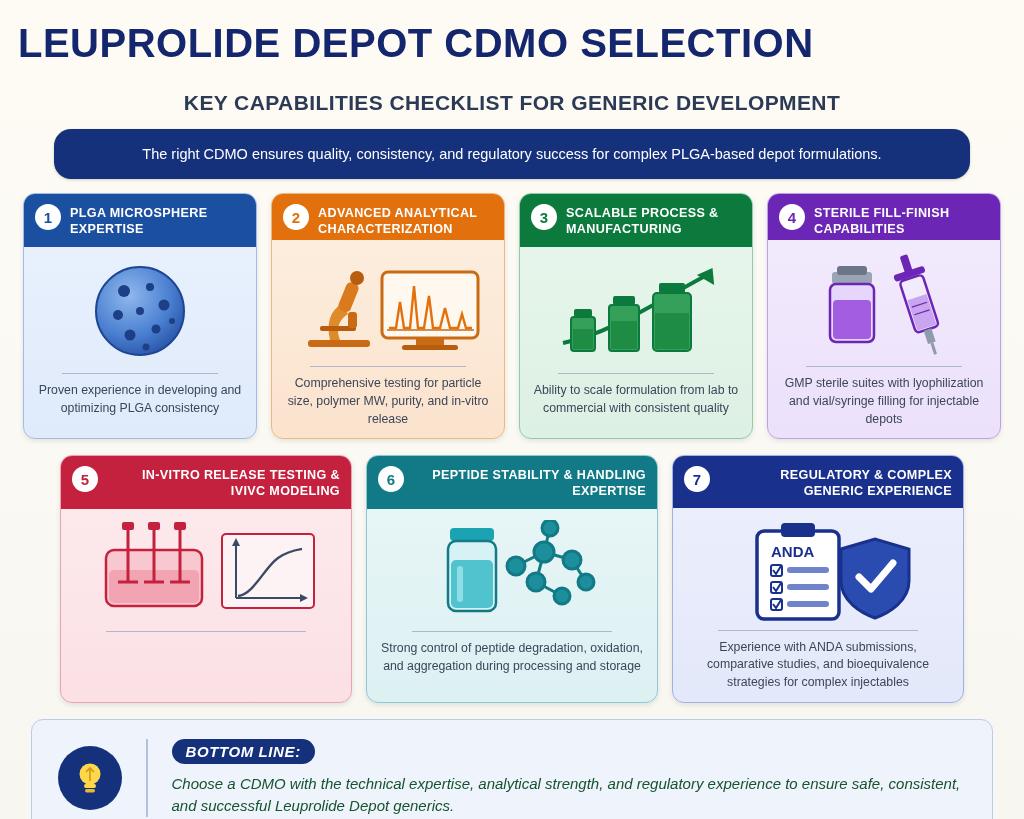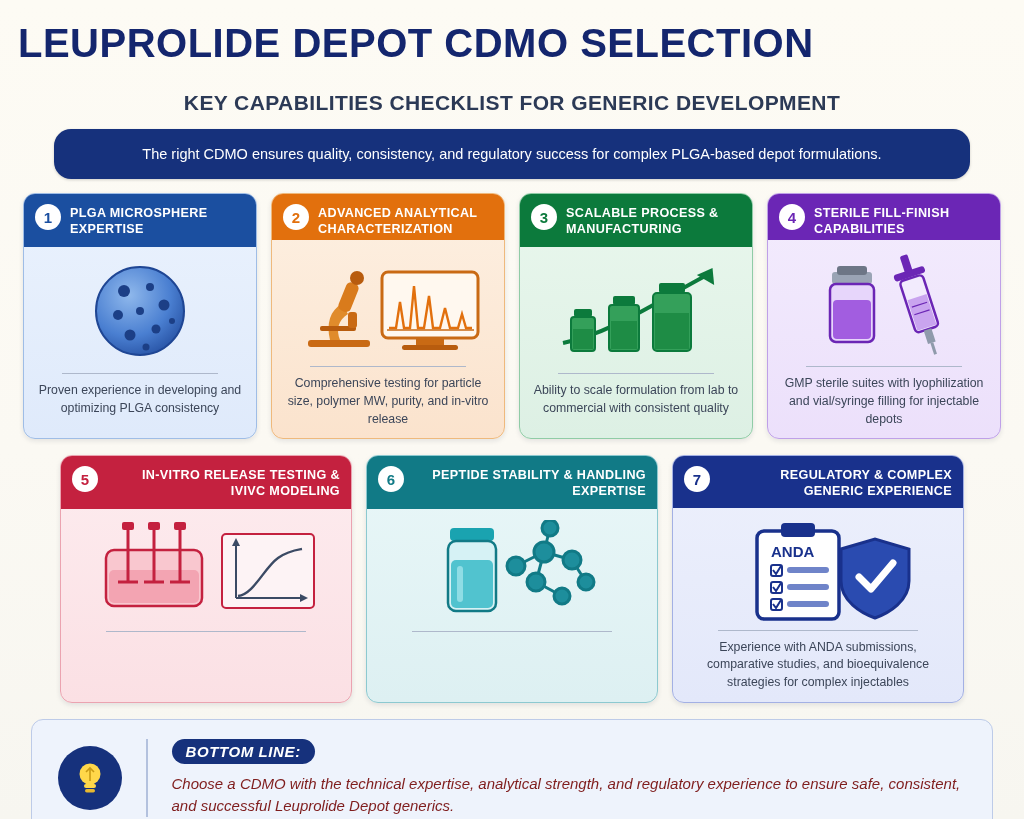--- a/index.html
+++ b/index.html
@@ -209,21 +209,21 @@
     font-size: 15px;
     font-weight: bold;
     letter-spacing: 0.6px;
     padding: 4px 14px;
     border-radius: 13px;
   }
   .bl-body {
     margin-top: 9px;
     font-size: 15px;
     line-height: 1.5;
-    color: #7f1d1d;
+    color: #14532d;
   }
 </style>
 </head>
 <body>
 
 <div class="page">
 
   <div class="title">LEUPROLIDE DEPOT CDMO SELECTION</div>
   <div class="subtitle">KEY CAPABILITIES CHECKLIST FOR GENERIC DEVELOPMENT</div>
   <div class="banner">The right CDMO ensures quality, consistency, and regulatory success for complex PLGA-based depot formulations.</div>
@@ -431,20 +431,21 @@
               <circle cx="140" cy="32" r="10"></circle>
               <circle cx="168" cy="40" r="9"></circle>
               <circle cx="146" cy="8" r="8"></circle>
               <circle cx="182" cy="62" r="8"></circle>
               <circle cx="132" cy="62" r="9"></circle>
               <circle cx="158" cy="76" r="8"></circle>
             </g>
           </svg>
         </div>
         <div class="divider"></div>
+        <div class="desc">Strong control of peptide degradation, oxidation, and aggregation during processing and storage</div>
       </div>
     </div>
 
     <div class="card c7">
       <div class="card-head">
         <div class="num">7</div>
         <div class="head-text">REGULATORY &amp; COMPLEX GENERIC EXPERIENCE</div>
       </div>
       <div class="card-body">
         <div class="art">

